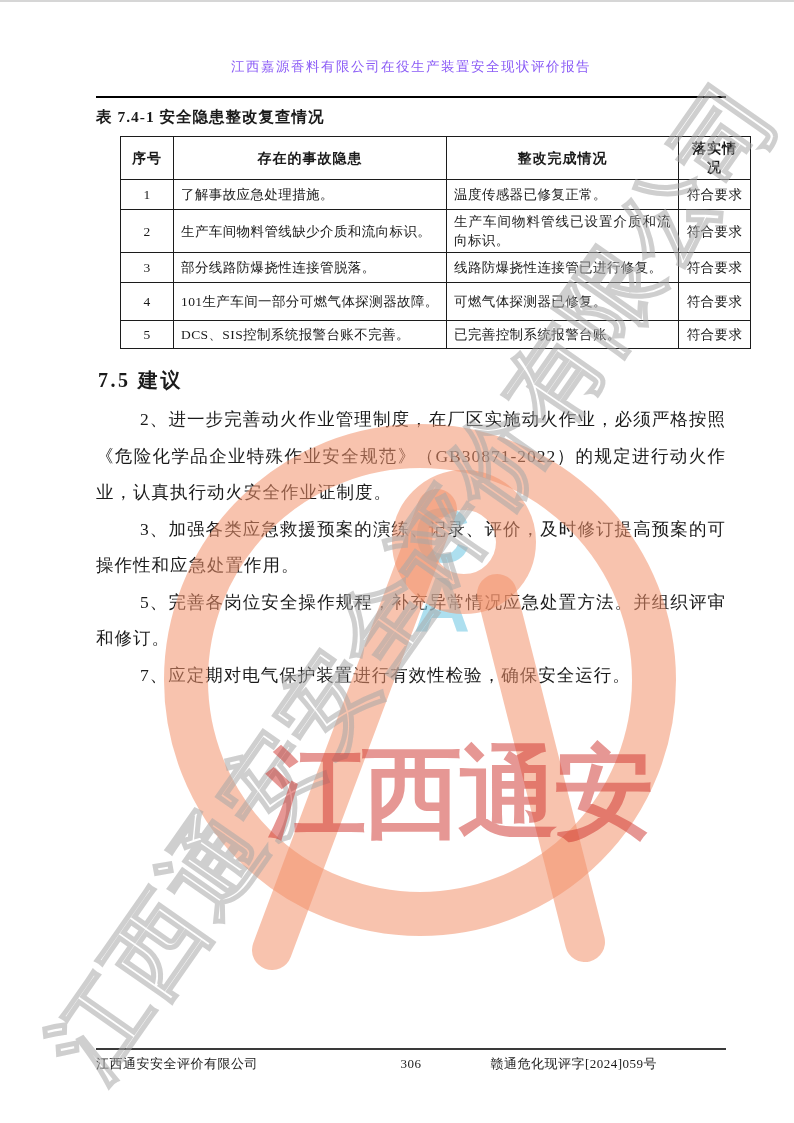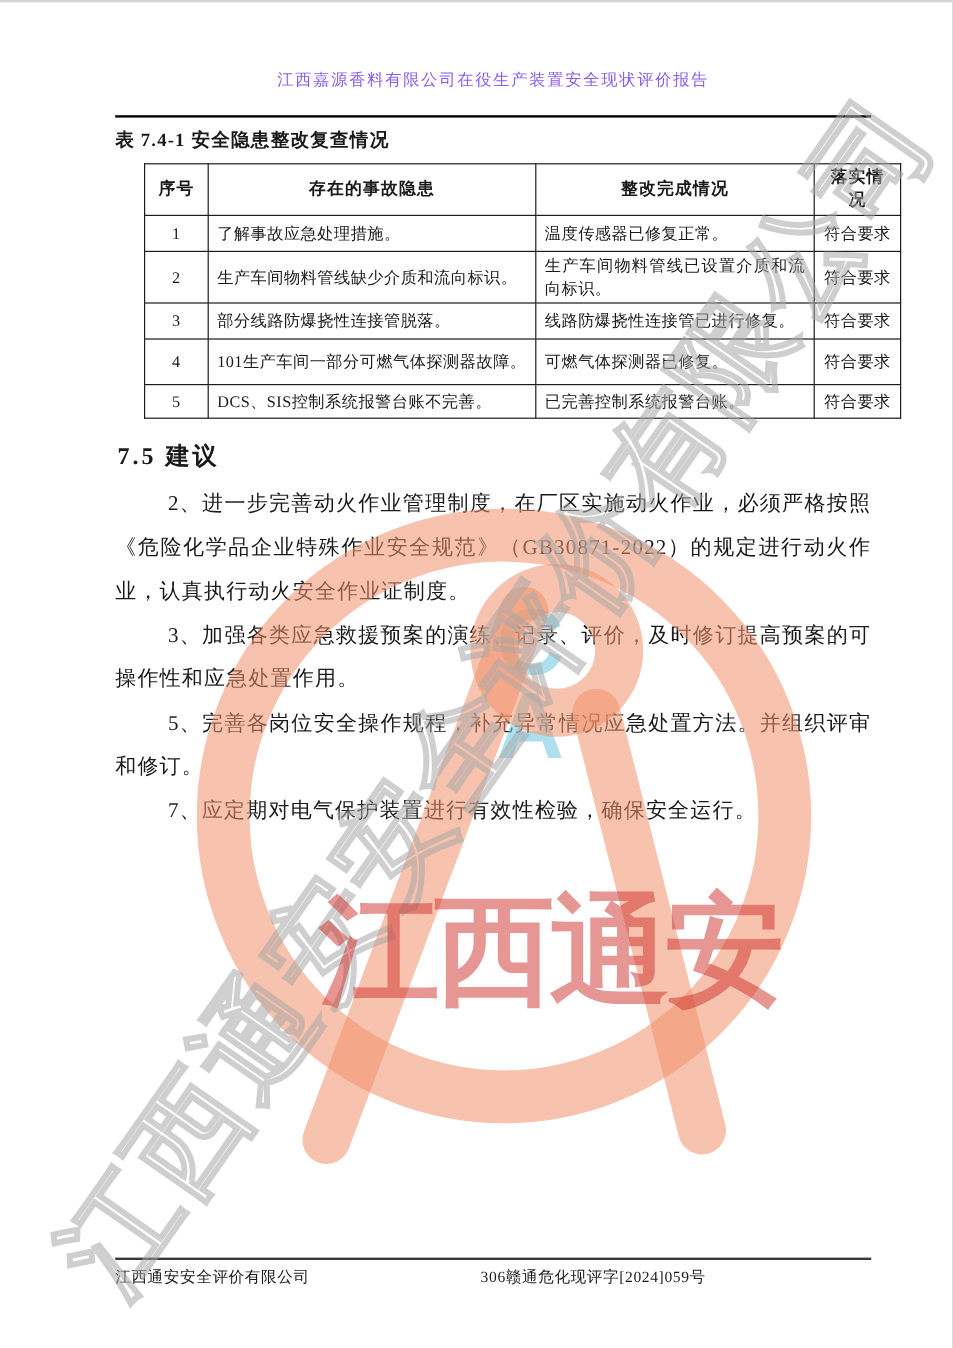--- a/index.html
+++ b/index.html
@@ -55,21 +55,21 @@
   }
   .suggestions { margin-top:7px; }
 
   .footer {
     position:absolute; left:96px; right:68px; top:1046px; z-index:1;
     border-top:2px solid #3a3a3a; padding-top:5px;
     font-size:13px; letter-spacing:0.5px; display:flex; align-items:baseline;
   }
   .f-left  { flex:1; text-align:left; }
   .f-center{ flex:0 0 auto; text-align:center; }
-  .f-right { flex:1; text-align:left; }
+  .f-right { flex:1; text-align:center; }
 
   
   .wm { position:absolute; inset:0; z-index:5; pointer-events:none; }
   .wm-svg { position:absolute; left:0; top:0; }
   .wm-blue {
     position:absolute; left:382px; top:498px; width:120px;
     font-family:"Liberation Sans","DejaVu Sans",sans-serif; font-weight:bold;
     font-size:78px; line-height:0.9; text-align:center;
     color:rgba(118,201,228,0.6);
   }

